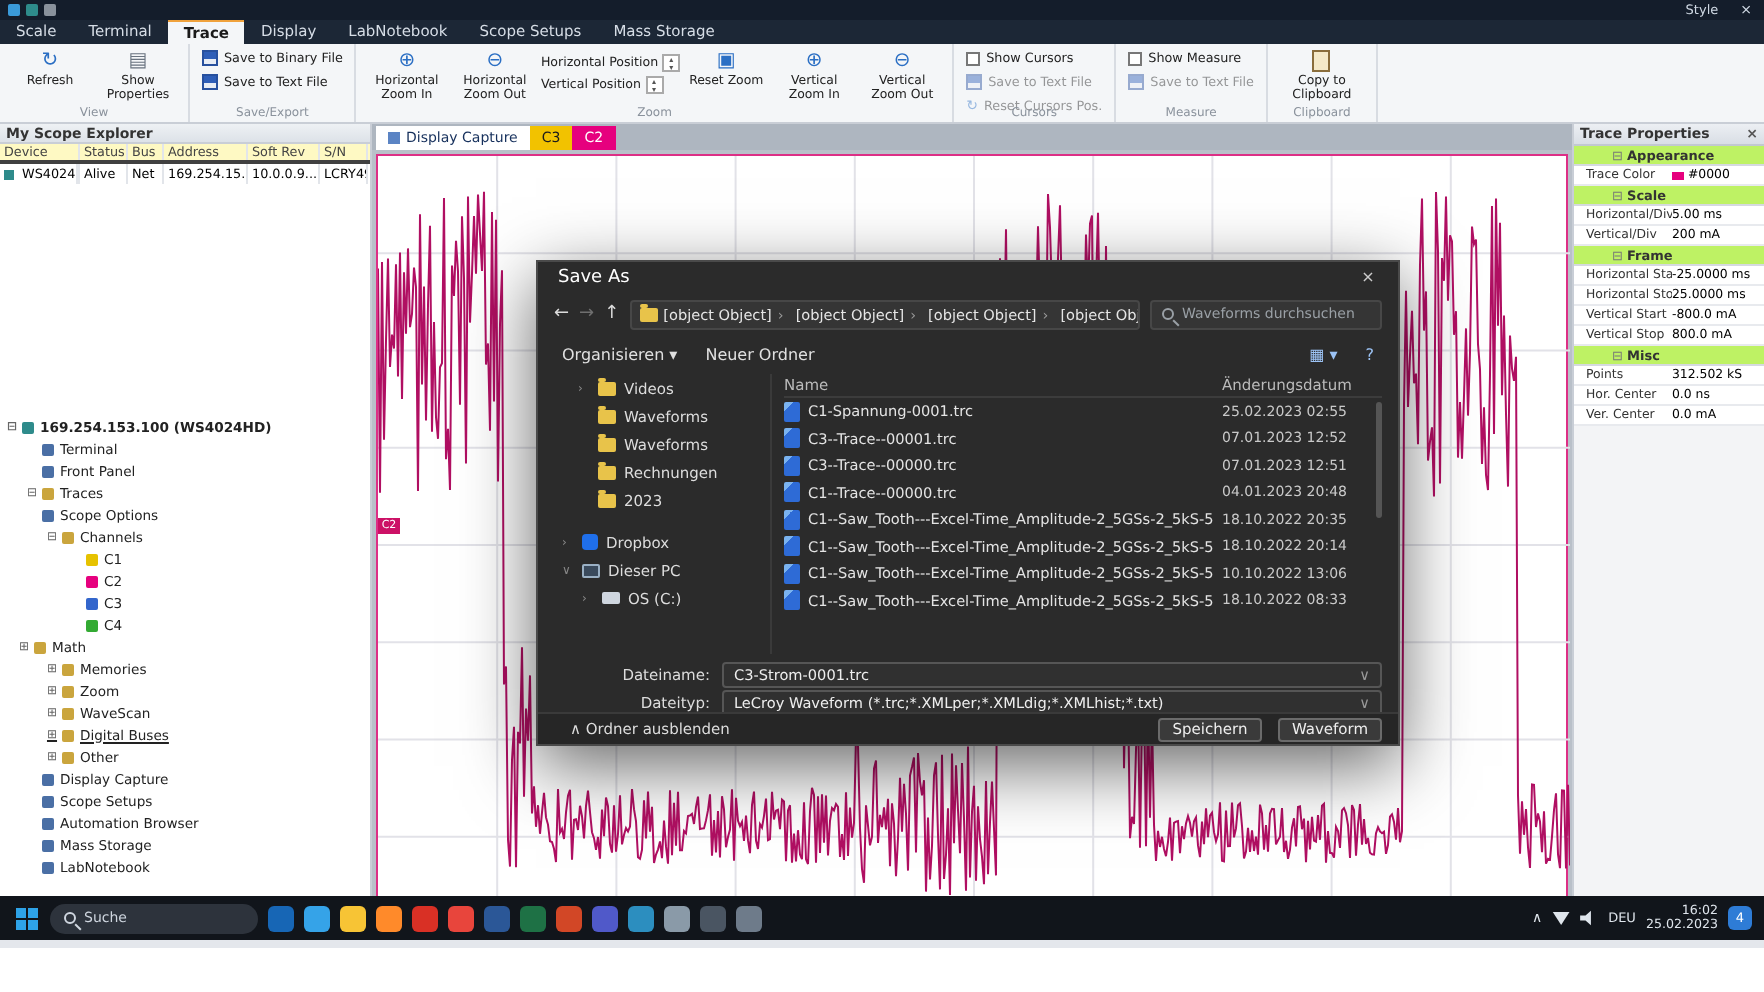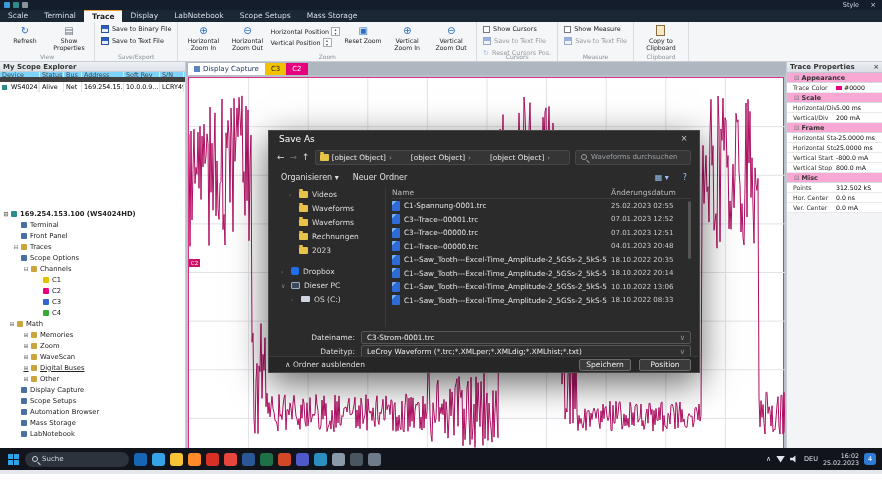--- a/index.html
+++ b/index.html
@@ -25,21 +25,21 @@
   .gi{font-size:10px;line-height:11px;color:#2b6fc4}
   .ic-floppy{width:8px;height:8px;background:linear-gradient(180deg,#2e5eb8 0 55%,#e8edf5 55% 100%);border:1px solid #27509e;flex:none}
   .ic-clip{width:9px;height:11px;border:1px solid #8a6d3b;background:#f5e9c8}
   .cb{width:7px;height:7px;border:1px solid #777;background:#fff;display:inline-block;flex:none}
   .posctl{display:flex;align-items:center;gap:2px;font-size:6.3px;color:#222;white-space:nowrap}
   .spin{width:9px;height:9px;border:1px solid #aaa;background:#fff;font-size:4px;line-height:4px;text-align:center;color:#555}
   
   #explorer{position:absolute;left:0;top:62px;width:186px;height:406px;background:#fff;border-right:1px solid #c9ced6}
   .exp-title{height:10px;background:linear-gradient(#eef1f4,#dde2e8);font-size:7px;font-weight:bold;color:#333;padding:1px 3px;border-bottom:1px solid #c9ced6}
   .exp-cols,.exp-row{display:flex;height:10px;font-size:6.4px;align-items:center}
-  .exp-cols{background:#7dd3fc;border-bottom:5px solid #404040;color:#444}
+  .exp-cols{background:#fef9c3;border-bottom:2px solid #404040;color:#444}
   .exp-cols span,.exp-row span{border-right:1px solid #e2e5ea;padding-left:2px;overflow:hidden;white-space:nowrap;height:100%;display:flex;align-items:center}
   .c0{width:40px}.c1{width:24px}.c2{width:18px}.c3{width:42px}.c4{width:36px}.c5{width:24px}
   .devdot{width:5px;height:5px;background:#2e8b8b;margin-right:2px;flex:none}
   #tree{position:absolute;left:0;top:146px;right:0}
   .titem{height:11px;display:flex;align-items:center;font-size:6.8px;color:#222;white-space:nowrap}
   .titem:nth-of-type(1){font-weight:bold}
   .texp{width:8px;font-size:6px;color:#666;text-align:center;flex:none}
   .tico{width:6px;height:6px;margin:0 3px 0 1px;flex:none;border-radius:1px}
   
   #main{position:absolute;left:186px;top:62px;width:600px;height:406px;background:#b9c0c9}
@@ -48,21 +48,21 @@
   .dtab.active{background:#fff;color:#16305c}
   .dtab .ic{width:6px;height:6px;background:#5b84c4}
   #plot-wrap{position:absolute;left:2px;top:15px;width:596px;height:389px;background:#fff;border:1px solid #dd2f86}
   #plot{position:absolute;left:0;top:0}
   #chmarker{position:absolute;left:0;top:181px;width:11px;height:8px;background:#cc1166;color:#fff;font-size:5.5px;line-height:8px;text-align:center}
   
   #props{position:absolute;left:786px;top:62px;width:96px;height:406px;background:#f3f4f6;border-left:1px solid #c9ced6}
   .p-title{height:11px;background:linear-gradient(#eceff3,#d9dee5);font-size:7px;font-weight:bold;color:#333;padding:1px 3px;border-bottom:1px solid #c2c8d0;display:flex}
   .p-title .sp{flex:1}
   .p-title .px{font-size:7px;color:#555}
-  .psech{height:10px;background:#f9a8d4;font-size:6.5px;font-weight:bold;color:#333;padding-left:7px;line-height:10px;border-bottom:1px solid #d5d9df}
+  .psech{height:10px;background:#bef264;font-size:6.5px;font-weight:bold;color:#333;padding-left:19px;line-height:10px;border-bottom:1px solid #d5d9df}
   .psech::before{content:"⊟ ";color:#777;font-weight:normal}
   .prow{height:10px;display:flex;align-items:center;font-size:6.2px;border-bottom:1px solid #e8eaee;background:#fff}
   .p-lbl{flex:1;padding-left:6px;color:#333;white-space:nowrap;overflow:hidden}
   .p-val{width:46px;color:#000;display:flex;align-items:center;gap:2px;white-space:nowrap}
   .sw{width:6px;height:4px;flex:none}
   
   #statusbar{position:absolute;left:0;top:468px;width:882px;height:6px;background:#e4e7ec;border-top:1px solid #c5cad2}
   #taskbar{position:absolute;left:0;top:448px;width:882px;height:22px;background:#11151b;display:flex;align-items:center;padding:0 6px;gap:5px;z-index:60}
   .win{width:5px;height:5px;background:#2ea3e8;box-shadow:6px 0 #2ea3e8,0 6px #2ea3e8,6px 6px #2ea3e8;margin:0 7px 6px 2px}
   #search{width:104px;height:15px;background:#2d333c;border-radius:8px;display:flex;align-items:center;gap:4px;padding:0 7px;font-size:7px;color:#cfd6df}
@@ -536,21 +536,21 @@
 
 <div id="dlg">
   <div class="d-title">Save As</div>
   <div class="d-close">×</div>
   <div class="d-nav">
     <span class="navg">←</span>
     <span class="navg dim">→</span>
     <span class="navg">↑</span>
     <div class="crumb">
       <span class="nico" data-icon="folder"></span>
-      <span style="display:flex;gap:19px">
+      <span style="display:flex;gap:6px">
 
       <span class="cseg">
             <span>[object Object]</span>
             <span class="csep">›</span>
           </span>
           <span class="cseg">
             <span>[object Object]</span>
             <span class="csep">›</span>
           </span>
           <span class="cseg">
@@ -693,21 +693,21 @@
     <span class="lbl">Dateityp:</span>
     <div class="combo">
         <span>LeCroy Waveform (*.trc;*.XMLper;*.XMLdig;*.XMLhist;*.txt)</span>
         <span class="cv">∨</span>
       </div>
   </div>
   <div class="d-foot">
     <span class="hidef">∧ <span>Ordner ausblenden</span></span>
     <span class="sp"></span>
     <div class="dbtn">Speichern</div>
-    <div class="dbtn">Position</div>
+    <div class="dbtn">Waveform</div>
   </div>
 </div>
 
 <div id="statusbar"></div>
 <div id="taskbar">
   <div class="win"></div>
   <div id="search">
     <span class="mag"></span>
     <span>Suche</span>
   </div>

